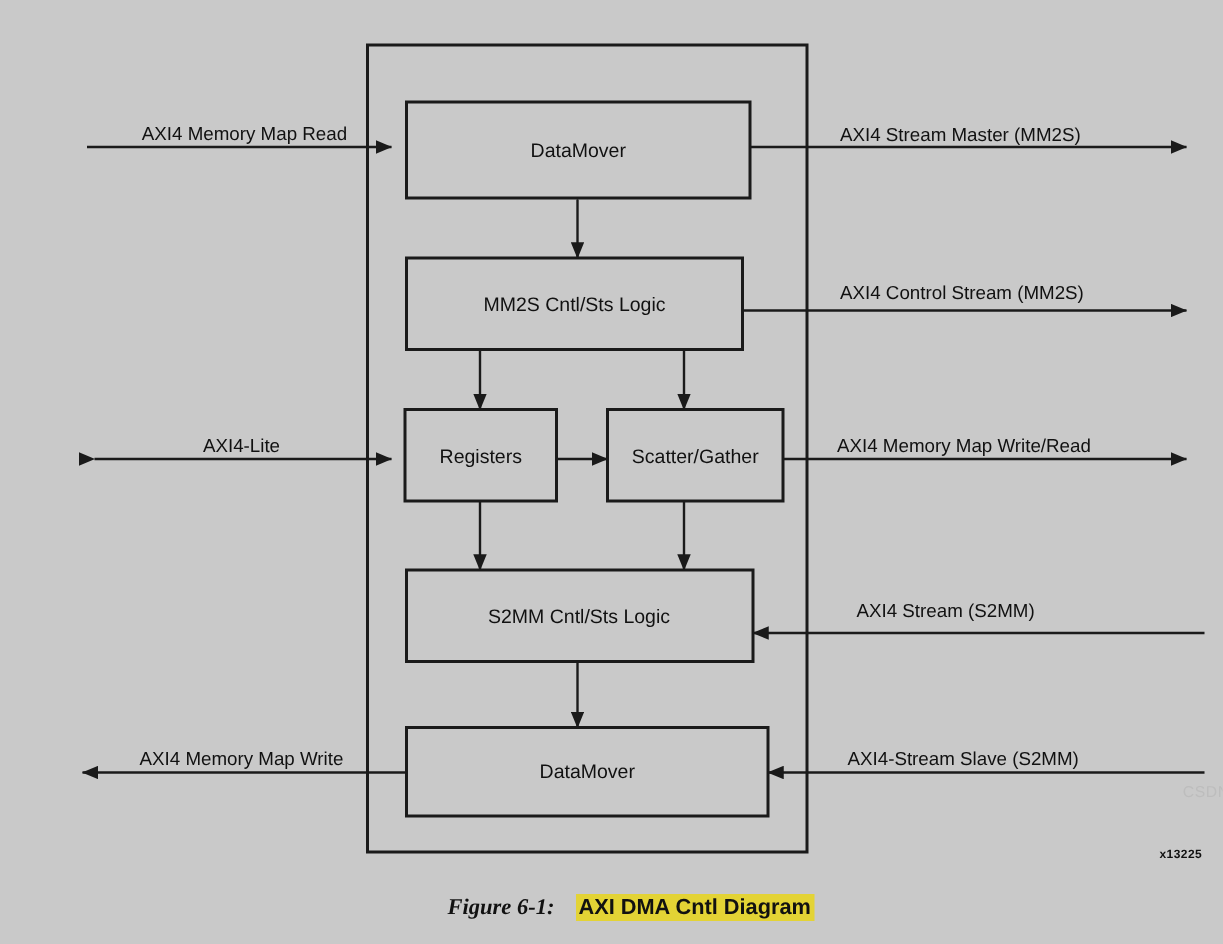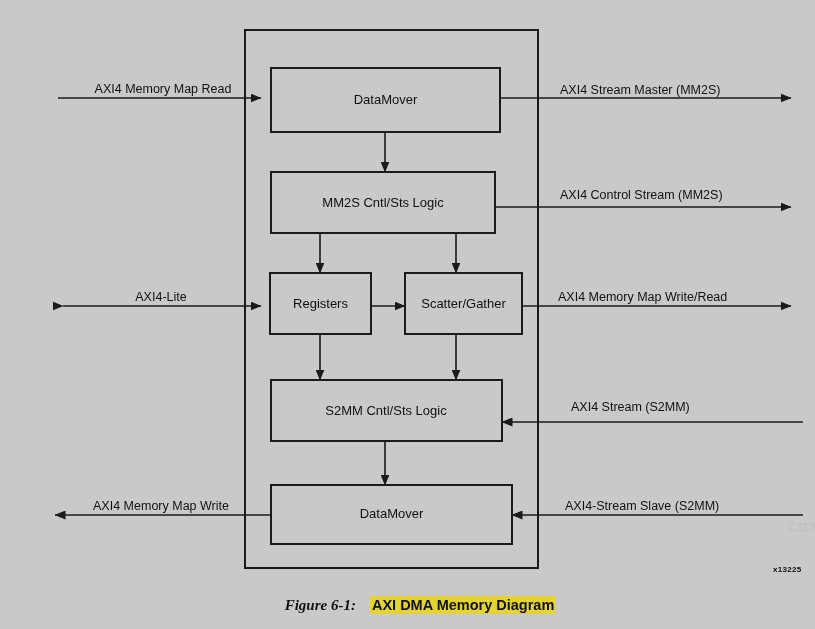--- a/index.html
+++ b/index.html
@@ -207,18 +207,18 @@
     <text class="sig-label" x="545" y="301">AXI4 Memory Map Write/Read</text>
 
     <text class="sig-label" x="558" y="411">AXI4 Stream (S2MM)</text>
 
     <text class="sig-label" x="552" y="510">AXI4-Stream Slave (S2MM)</text>
 
     <text class="figcode" x="760" y="572">x13225</text>
   </svg>
 
   <div id="caption">
-    <span class="fig-num">Figure 6-1:</span><span class="fig-title">AXI DMA Memory Diagram</span>
+    <span class="fig-num">Figure 6-1:</span><span class="fig-title">AXI DMA Cntl Diagram</span>
   </div>
 
   <div id="watermark">CSDN @稚肩</div>
 
 </div>
 
 </body></html>

